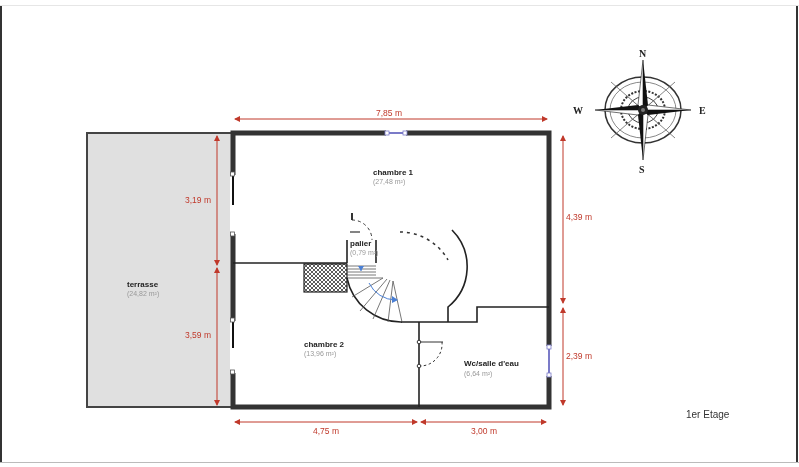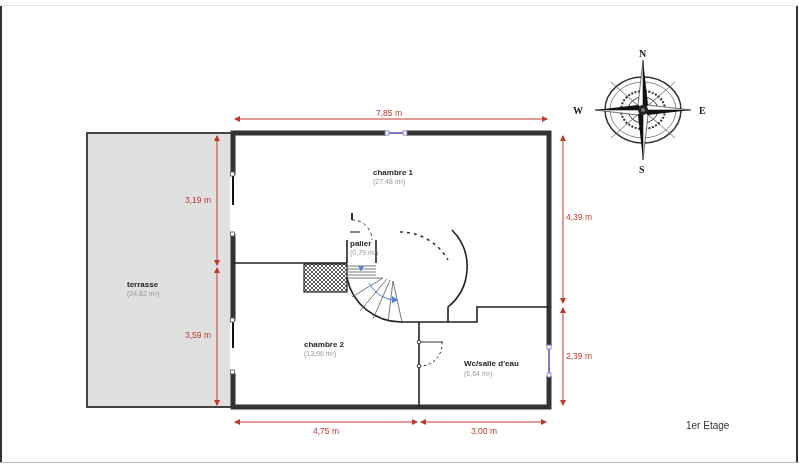--- a/index.html
+++ b/index.html
@@ -6,21 +6,21 @@
   body { width: 799px; height: 467px; overflow: hidden; position: relative; font-family: "Liberation Sans", "DejaVu Sans", sans-serif; }
   #frame { position: absolute; left: 0; top: 0; width: 799px; height: 467px; }
   .frame-top { position: absolute; left: 0; top: 5px; width: 799px; height: 1px; background: #e6e6e6; }
   .frame-left { position: absolute; left: 0; top: 6px; width: 2px; height: 456px; background: #333; }
   .frame-right { position: absolute; left: 796px; top: 6px; width: 2px; height: 456px; background: #333; }
   .frame-bottom { position: absolute; left: 0; top: 462px; width: 799px; height: 1px; background: #bbb; }
   svg text { font-family: "Liberation Sans", "DejaVu Sans", sans-serif; }
   .room-name { font-size: 8px; font-weight: bold; fill: #222; }
   .room-area { font-size: 7px; fill: #999; }
   .dim { font-size: 8.5px; fill: #c0392b; }
-  .floor-label { position: absolute; left: 686px; top: 420px; font-size: 10px; color: #333; }
+  .floor-label { position: absolute; left: 686px; top: 409px; font-size: 10px; color: #333; }
   .compass-letter { font-size: 10px; font-family: "Liberation Serif", "DejaVu Serif", serif; font-weight: bold; fill: #222; }
 </style>
 </head>
 <body>
 
 <div id="frame">
   <div class="frame-top"></div>
   <div class="frame-left"></div>
   <div class="frame-right"></div>
   <div class="frame-bottom"></div>

